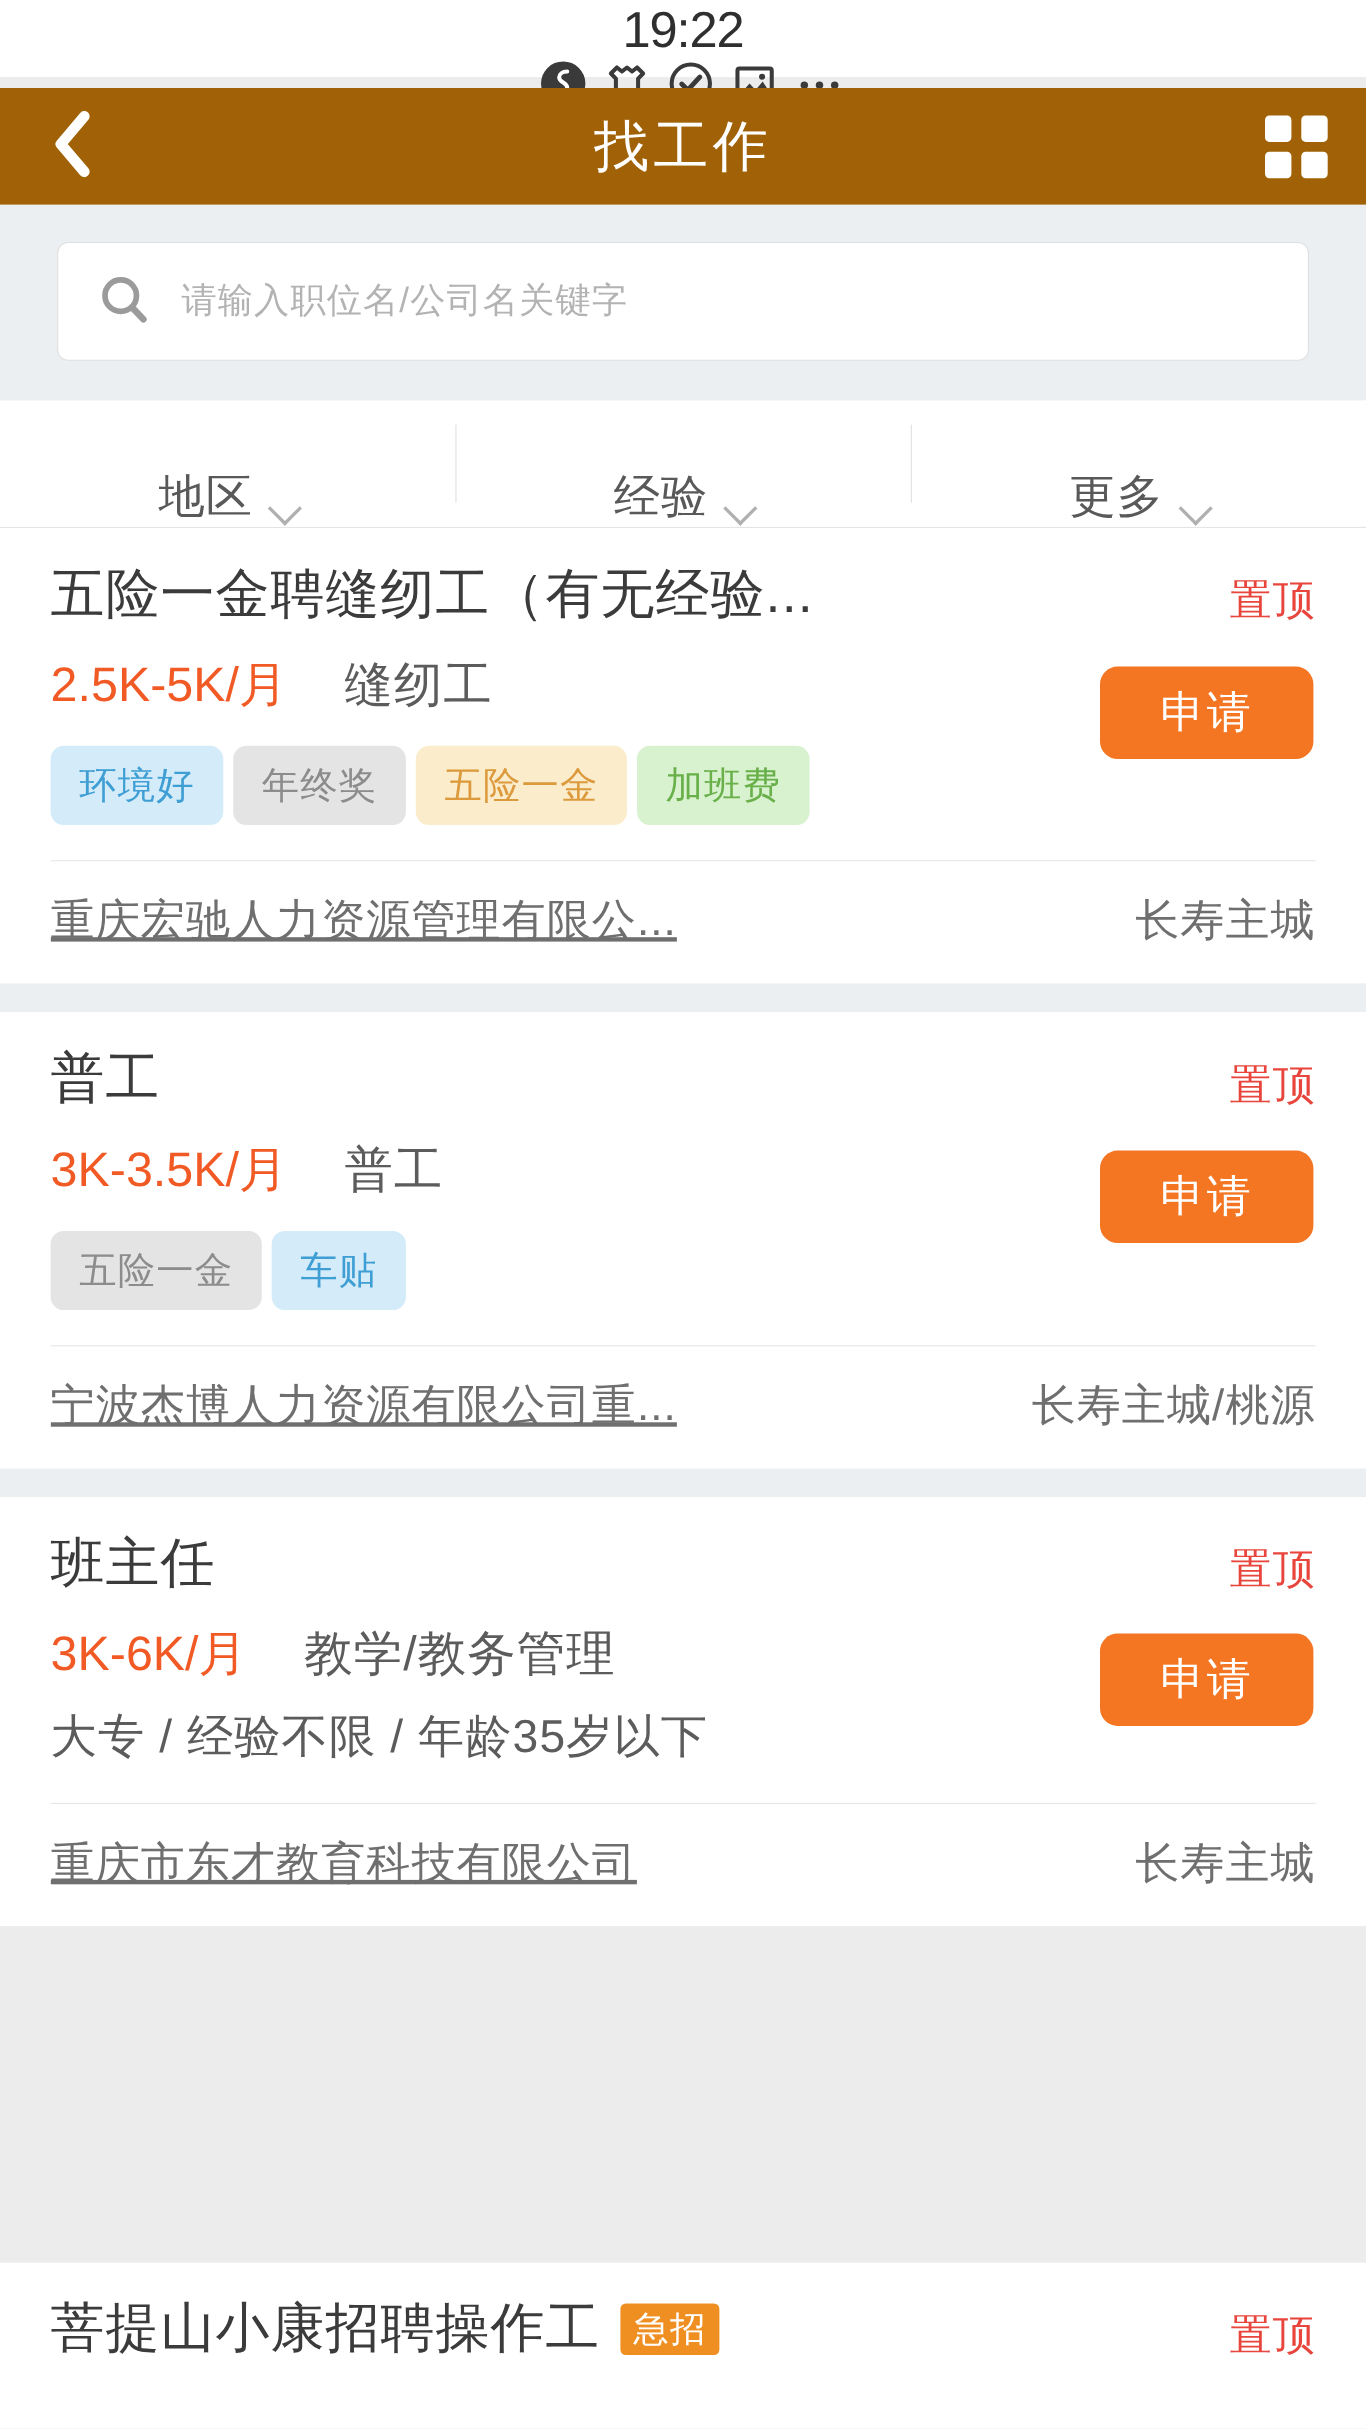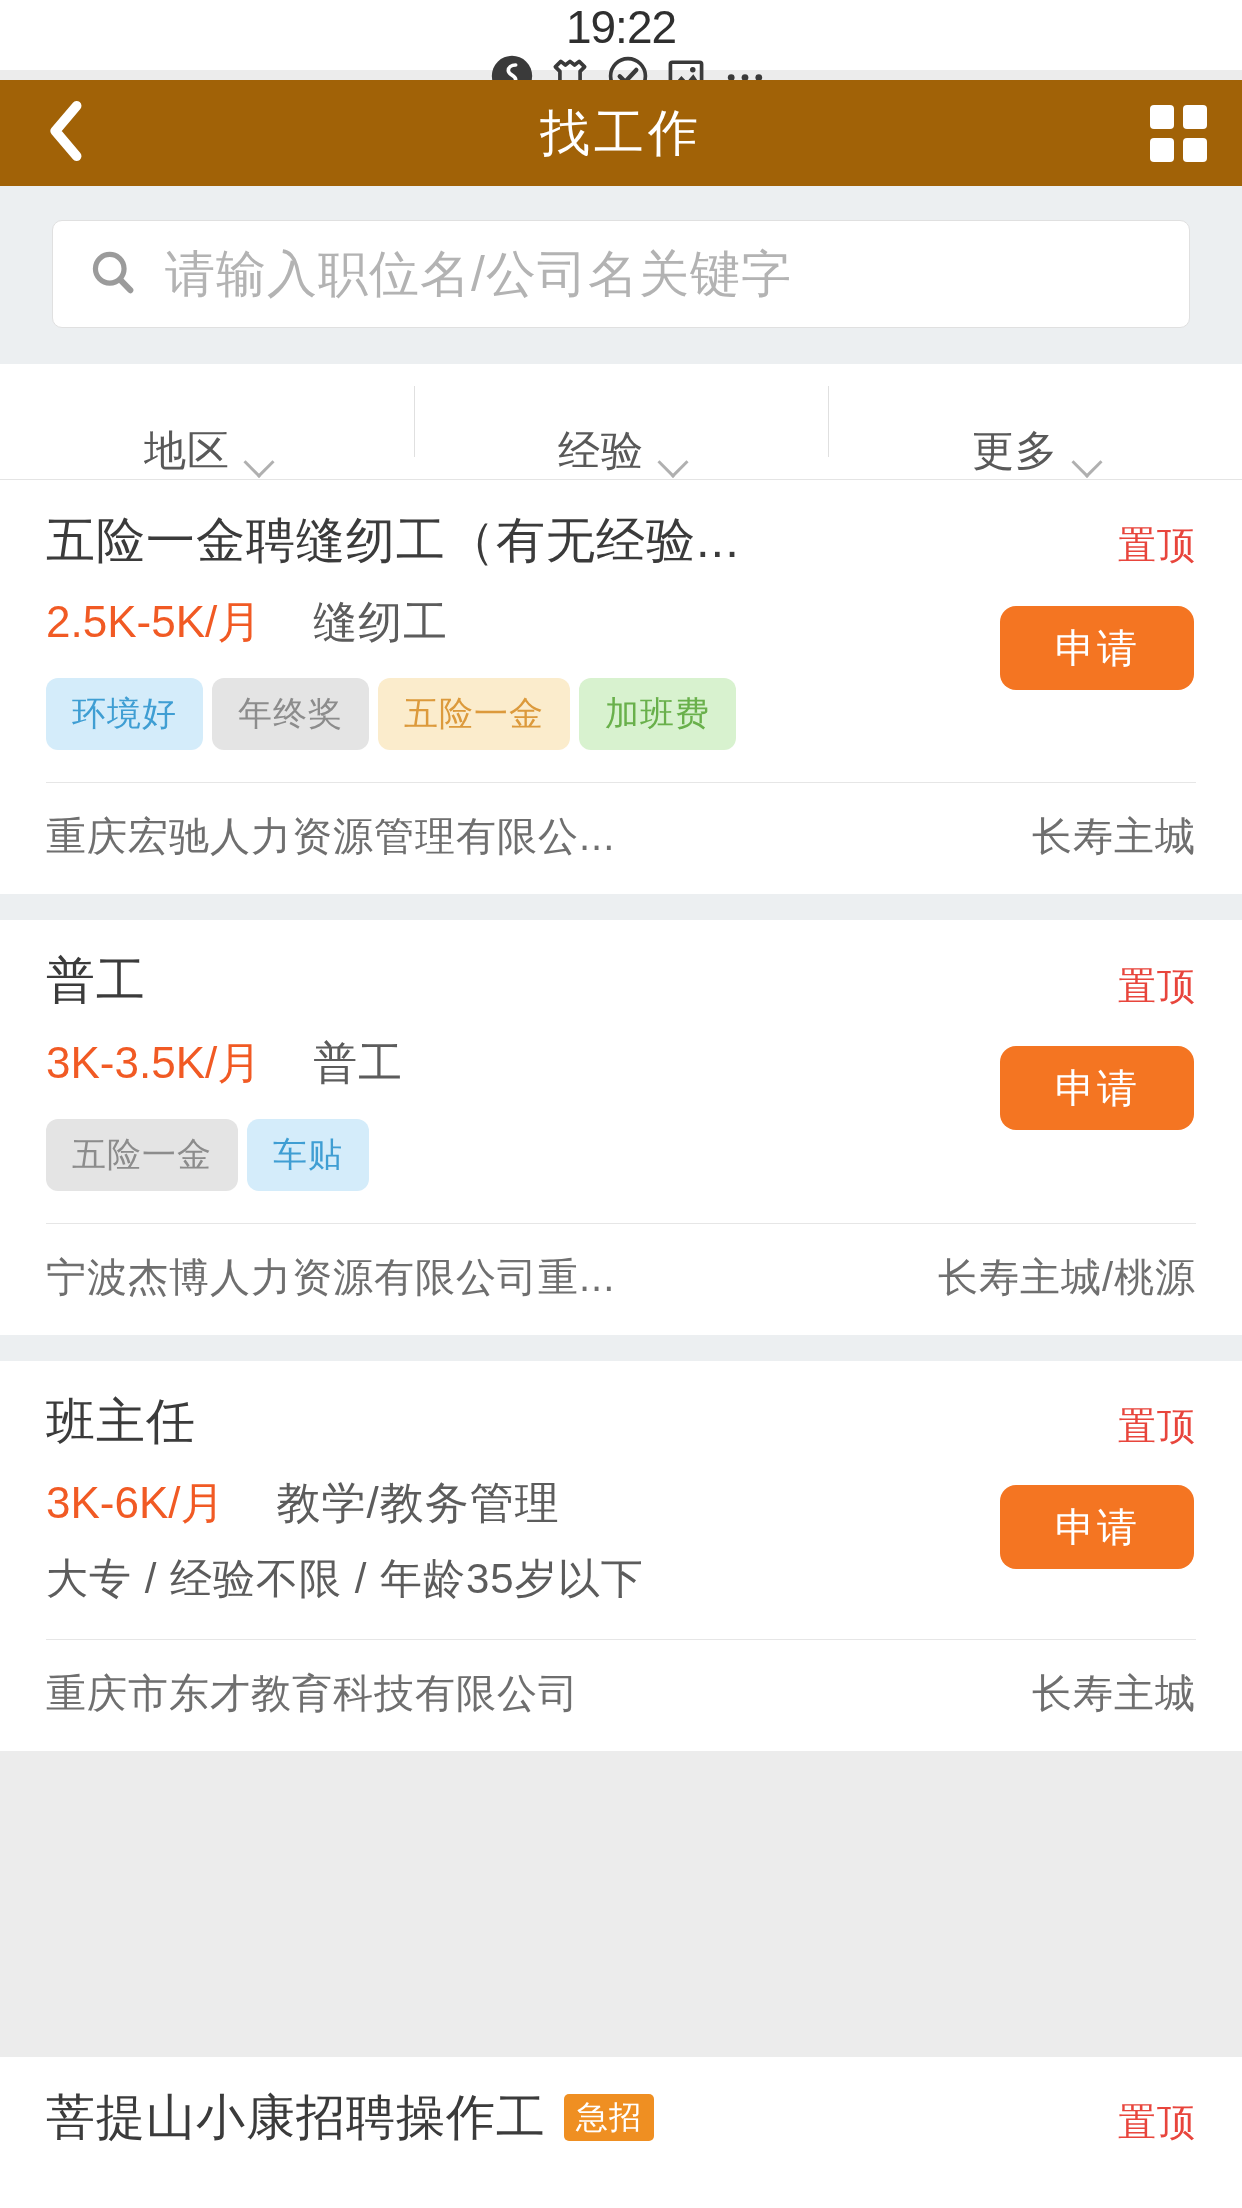--- a/index.html
+++ b/index.html
@@ -36,21 +36,21 @@
   .hdr-grid{ margin-left:auto; width:60px; height:60px; display:flex; align-items:center; justify-content:center; z-index:2; }
   .grid-ico{ display:grid; grid-template-columns:24px 24px; grid-template-rows:24px 24px; gap:9px; }
   .grid-ico i{ background:#ffffff; border-radius:4px; display:block; }
 
   
   .searchwrap{ background:#eceff1; padding:34px 52px 36px; }
   .searchbox{
     height:108px; background:#ffffff; border:1px solid #e0e0e0; border-radius:10px;
     display:flex; align-items:center; padding:0 34px;
   }
-  .search-ph{ font-size:50px; color:#b3b3b3; margin-left:26px; letter-spacing:1px; }
+  .search-ph{ font-size:32px; color:#b3b3b3; margin-left:26px; letter-spacing:1px; }
 
   
   .filters{
     height:116px; background:#ffffff; display:flex; align-items:stretch;
     border-bottom:1px solid #e4e4e4;
   }
   .filter{
     flex:1; display:flex; align-items:flex-end; justify-content:center; gap:18px;
     position:relative;
   }
@@ -88,21 +88,21 @@
   .tag-green{ background:#d8f2cf; color:#69b04b; }
   .apply-btn{
     position:absolute; right:48px; background:#f47522; color:#ffffff;
     font-size:40px; letter-spacing:2px; border:none;
     width:194px; height:84px; border-radius:16px; line-height:84px; text-align:center;
     font-family:inherit;
   }
   .divider{ height:1px; background:#e6e6e6; margin-top:32px; }
   .card-foot{ display:flex; align-items:center; padding:26px 0 30px; }
   .company{ font-size:40px; color:#6f6f6f; letter-spacing:1px; flex:1;
-            white-space:nowrap; overflow:hidden; }
+            white-space:nowrap; overflow:hidden;text-decoration:underline; }
   .location{ font-size:40px; color:#6f6f6f; letter-spacing:1px; margin-left:28px; white-space:nowrap; }
 
   
   .ghostnav{
     position:absolute; left:0; right:0; bottom:0; height:150px;
     display:flex; align-items:flex-end; justify-content:space-around;
     opacity:0.16; pointer-events:none; z-index:0;
   }
   .gn-item{ width:20%; text-align:center; padding-bottom:8px; }
   .gn-ico{ height:58px; display:flex; align-items:center; justify-content:center; }

